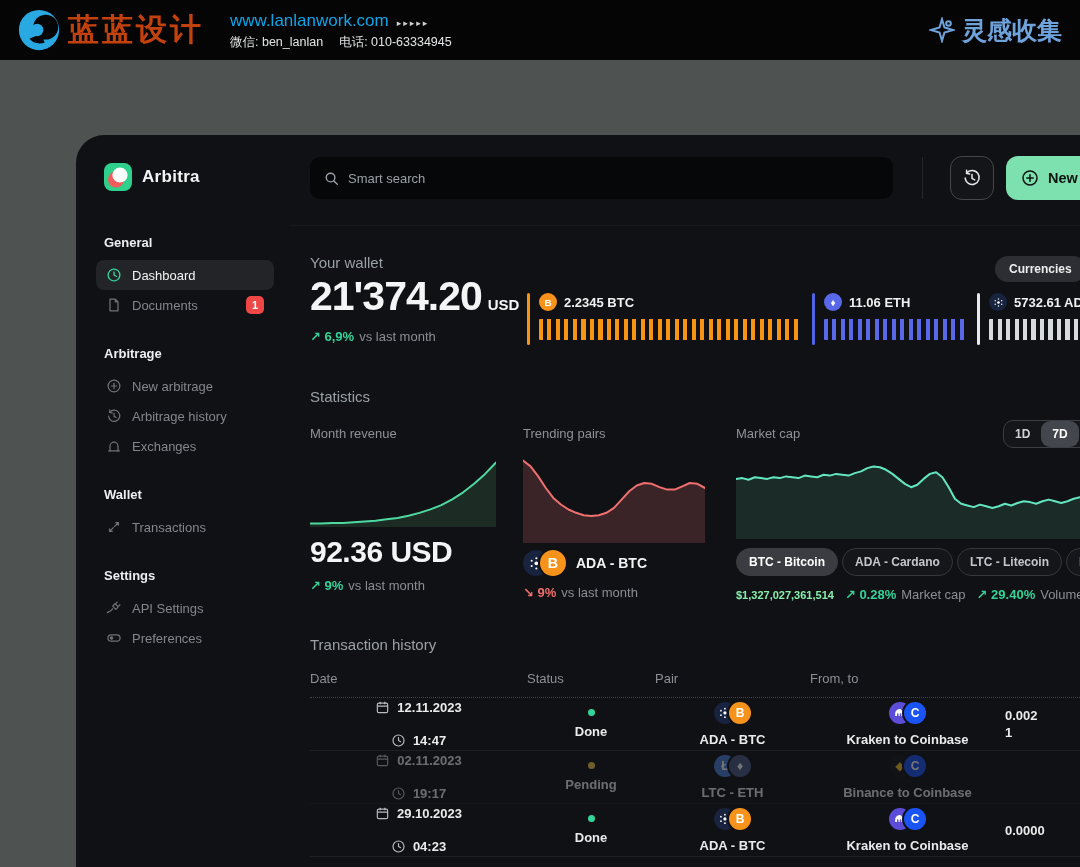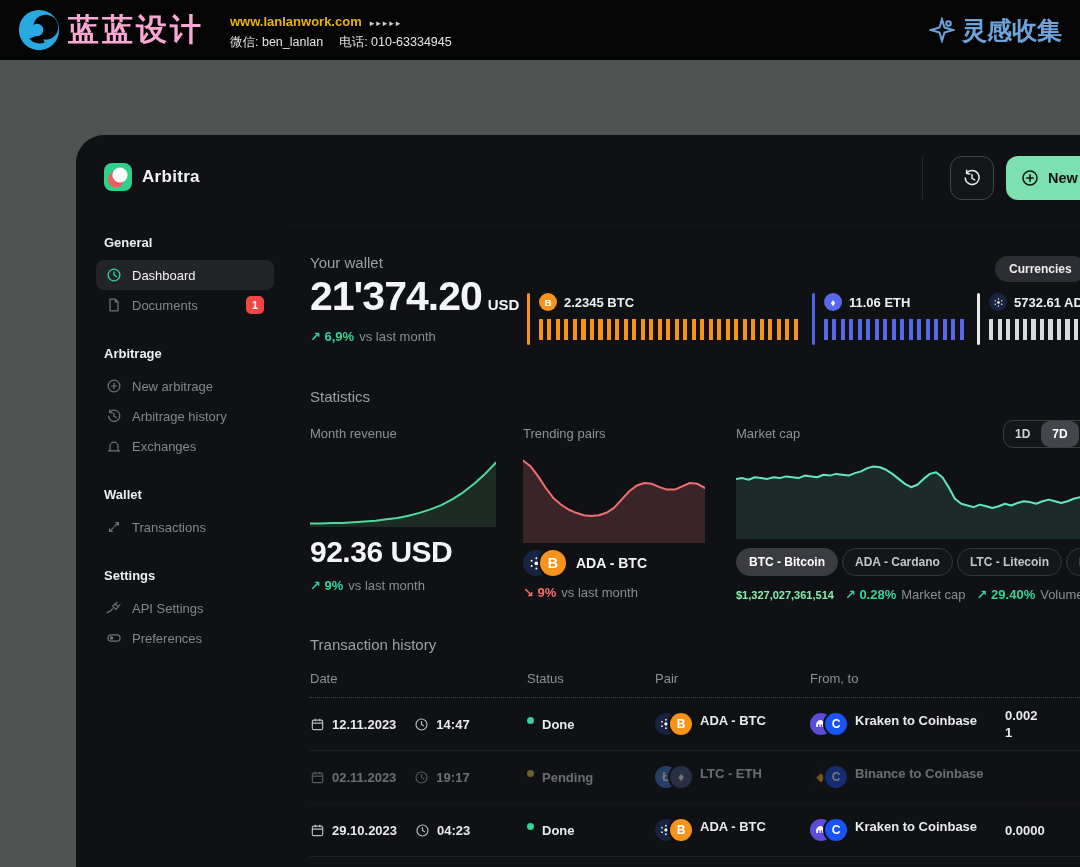--- a/index.html
+++ b/index.html
@@ -4,23 +4,23 @@
 <style>
   * { margin:0; padding:0; box-sizing:border-box; }
   html,body { width:1080px; height:867px; overflow:hidden; }
   body { position:relative; background:#4e5250; font-family:"Liberation Sans","DejaVu Sans",sans-serif; }
 
   
   .banner { position:absolute; top:0; left:0; width:1080px; height:60px; background:#050505;
             display:flex; align-items:center; z-index:5; }
   .b-logo { width:46px; height:46px; margin-left:16px; flex:none; }
   .b-logo svg { width:100%; height:100%; }
-  .b-logotext { color:#f9a8d4; font-size:31px; font-weight:bold; letter-spacing:3px; margin-left:6px; white-space:nowrap; }
+  .b-logotext { color:#c2410c; font-size:31px; font-weight:bold; letter-spacing:3px; margin-left:6px; white-space:nowrap; }
   .b-info { margin-left:26px; line-height:1.5; white-space:nowrap; }
-  .b-url { color:#eab308; font-size:13px; font-weight:bold; }
+  .b-url { color:#0ea5e9; font-size:17px; font-weight:normal; }
   .b-arrows { color:#cfd2d4; font-size:9px; letter-spacing:2px; margin-left:8px; }
   .b-row2 { color:#e3e5e6; font-size:12.5px; }
   .b-row2 span + span { margin-left:16px; }
   .b-services { margin-left:70px; color:#d9dbdc; font-size:13.5px; font-style:italic;
                 font-family:"Liberation Serif","DejaVu Serif",serif; letter-spacing:1px; white-space:nowrap; }
   .b-collect { margin-left:auto; margin-right:18px; display:flex; align-items:center; gap:7px;
                color:#6fa3dc; font-size:25px; font-weight:bold;
                font-family:"Liberation Serif","DejaVu Serif",serif; white-space:nowrap; }
   .b-collect .icon { width:26px; height:26px; color:#6fa3dc; }
 
@@ -117,21 +117,21 @@
   .cap-stats { display:flex; gap:11px; margin-top:11px; align-items:baseline; white-space:nowrap; }
   .cap-value { color:#86efac; font-size:11px; font-weight:bold; }
 
   
   .tx-title { position:absolute; left:20px; top:501px; }
   .tx-table { position:absolute; left:20px; top:536px; width:770px; }
   .tx-grid { display:grid; grid-template-columns:217px 128px 155px 195px 75px; align-items:center; }
   .tx-head { color:#8b8f96; font-size:13px; padding-bottom:11px; border-bottom:1px dotted #43464c; }
   .tx-row { height:53px; border-bottom:1px solid #1e2025; color:#e9eaeb; font-size:13px; cursor:pointer; }
   .tx-row.dimmed { opacity:.42; }
-  .tx-cell { display:flex; align-items:flex-start; gap:8px; font-weight:bold; }
+  .tx-cell { display:flex; align-items:center; gap:8px; font-weight:bold;flex-direction:column; }
   .tx-date { gap:18px; }
   .tx-date .sub { display:flex; align-items:center; gap:7px; }
   .tx-cell .icon { width:15px; height:15px; color:#b9bcc1; }
   .dot { width:7px; height:7px; border-radius:50%; flex:none; }
   .tx-amount { text-align:left; font-weight:bold; line-height:17px; }
 </style>
 </head>
 <body>
 
 <div class="banner">
@@ -257,20 +257,29 @@
               </svg>
             </span>
             <span>Preferences</span>
           </div>
         </div>
       </nav>
   </div>
 
   <div class="main">
 
+    <div class="search-bar">
+      <span class="icon">
+        <svg viewBox="0 0 16 16" fill="none" stroke="currentColor" stroke-width="1.5">
+            <circle cx="7" cy="7" r="4.6"></circle>
+            <line x1="10.6" y1="10.6" x2="14.2" y2="14.2" stroke-linecap="round"></line>
+          </svg>
+      </span>
+      <input type="text" placeholder="Smart search" style="">
+    </div>
     <div class="topbar-divider"></div>
     <div class="history-btn">
       <span class="icon">
         <svg viewBox="0 0 20 20" fill="none" stroke="currentColor" stroke-width="1.5" stroke-linecap="round">
             <path d="M4.6 5.2A7 7 0 1 1 3.2 10"></path>
             <polyline points="4.6,2.2 4.6,5.4 7.7,5.9"></polyline>
             <polyline points="10,6.6 10,10.4 12.7,11.9"></polyline>
           </svg>
       </span>
     </div>

